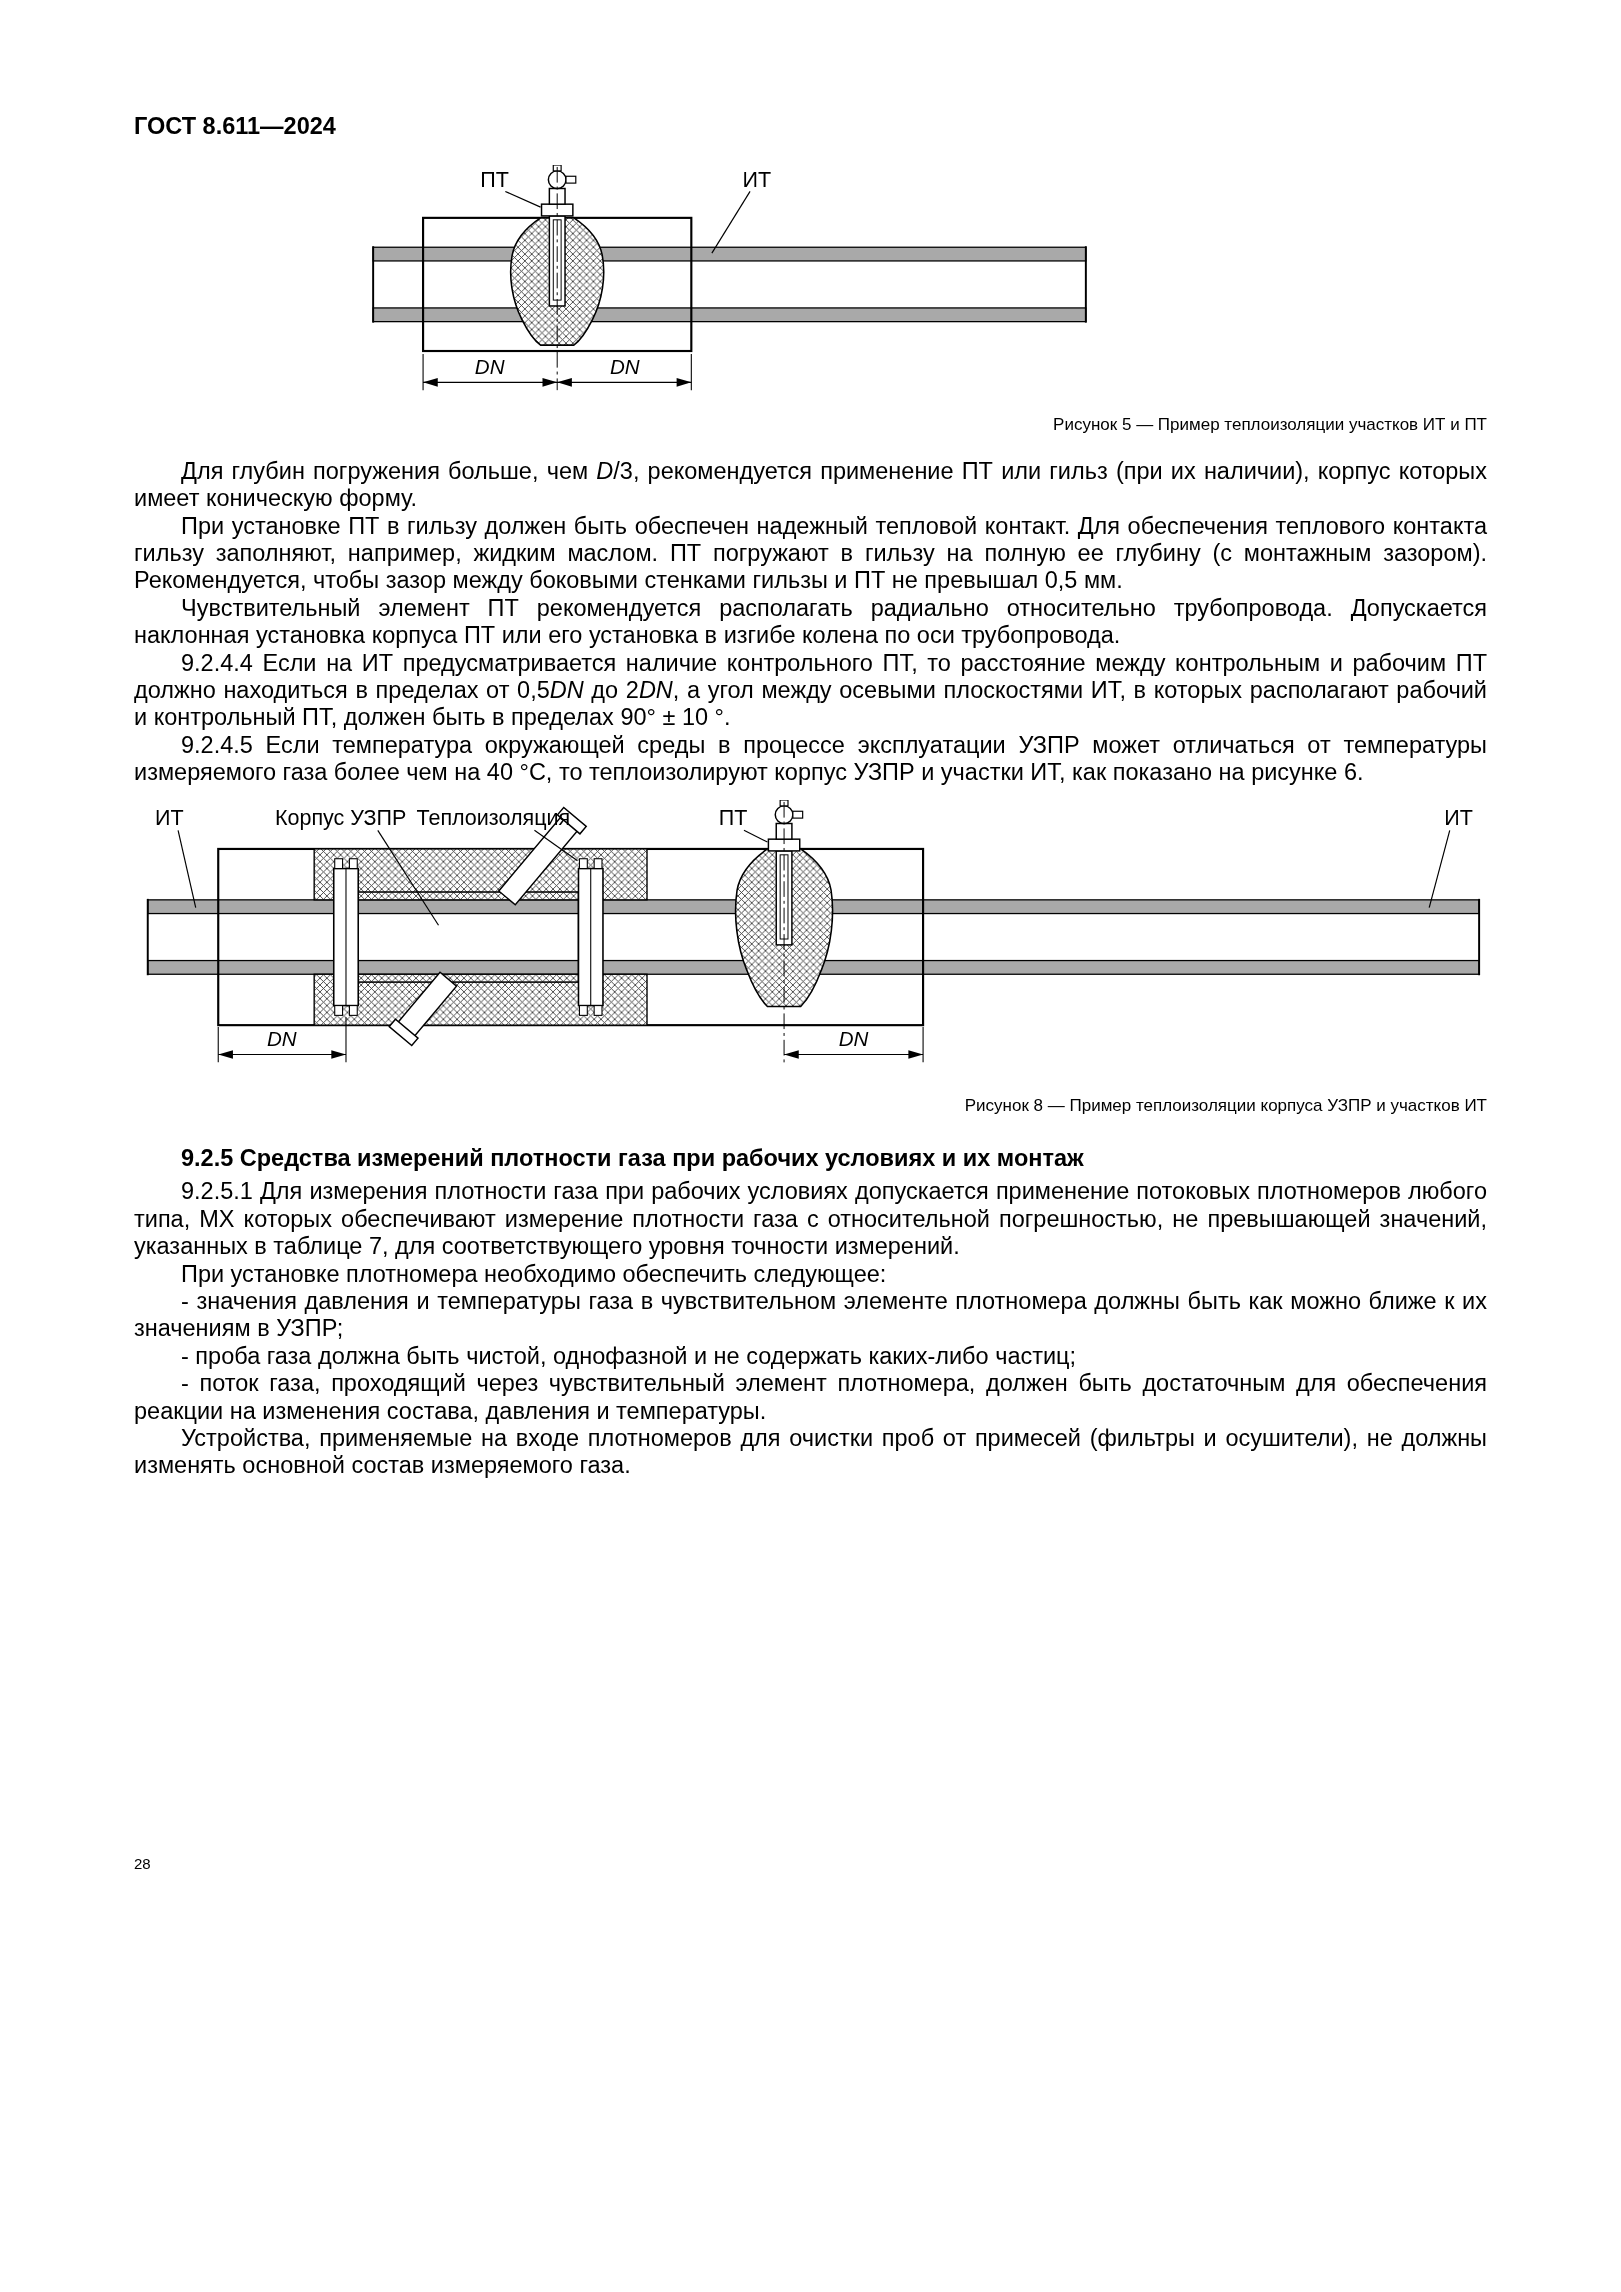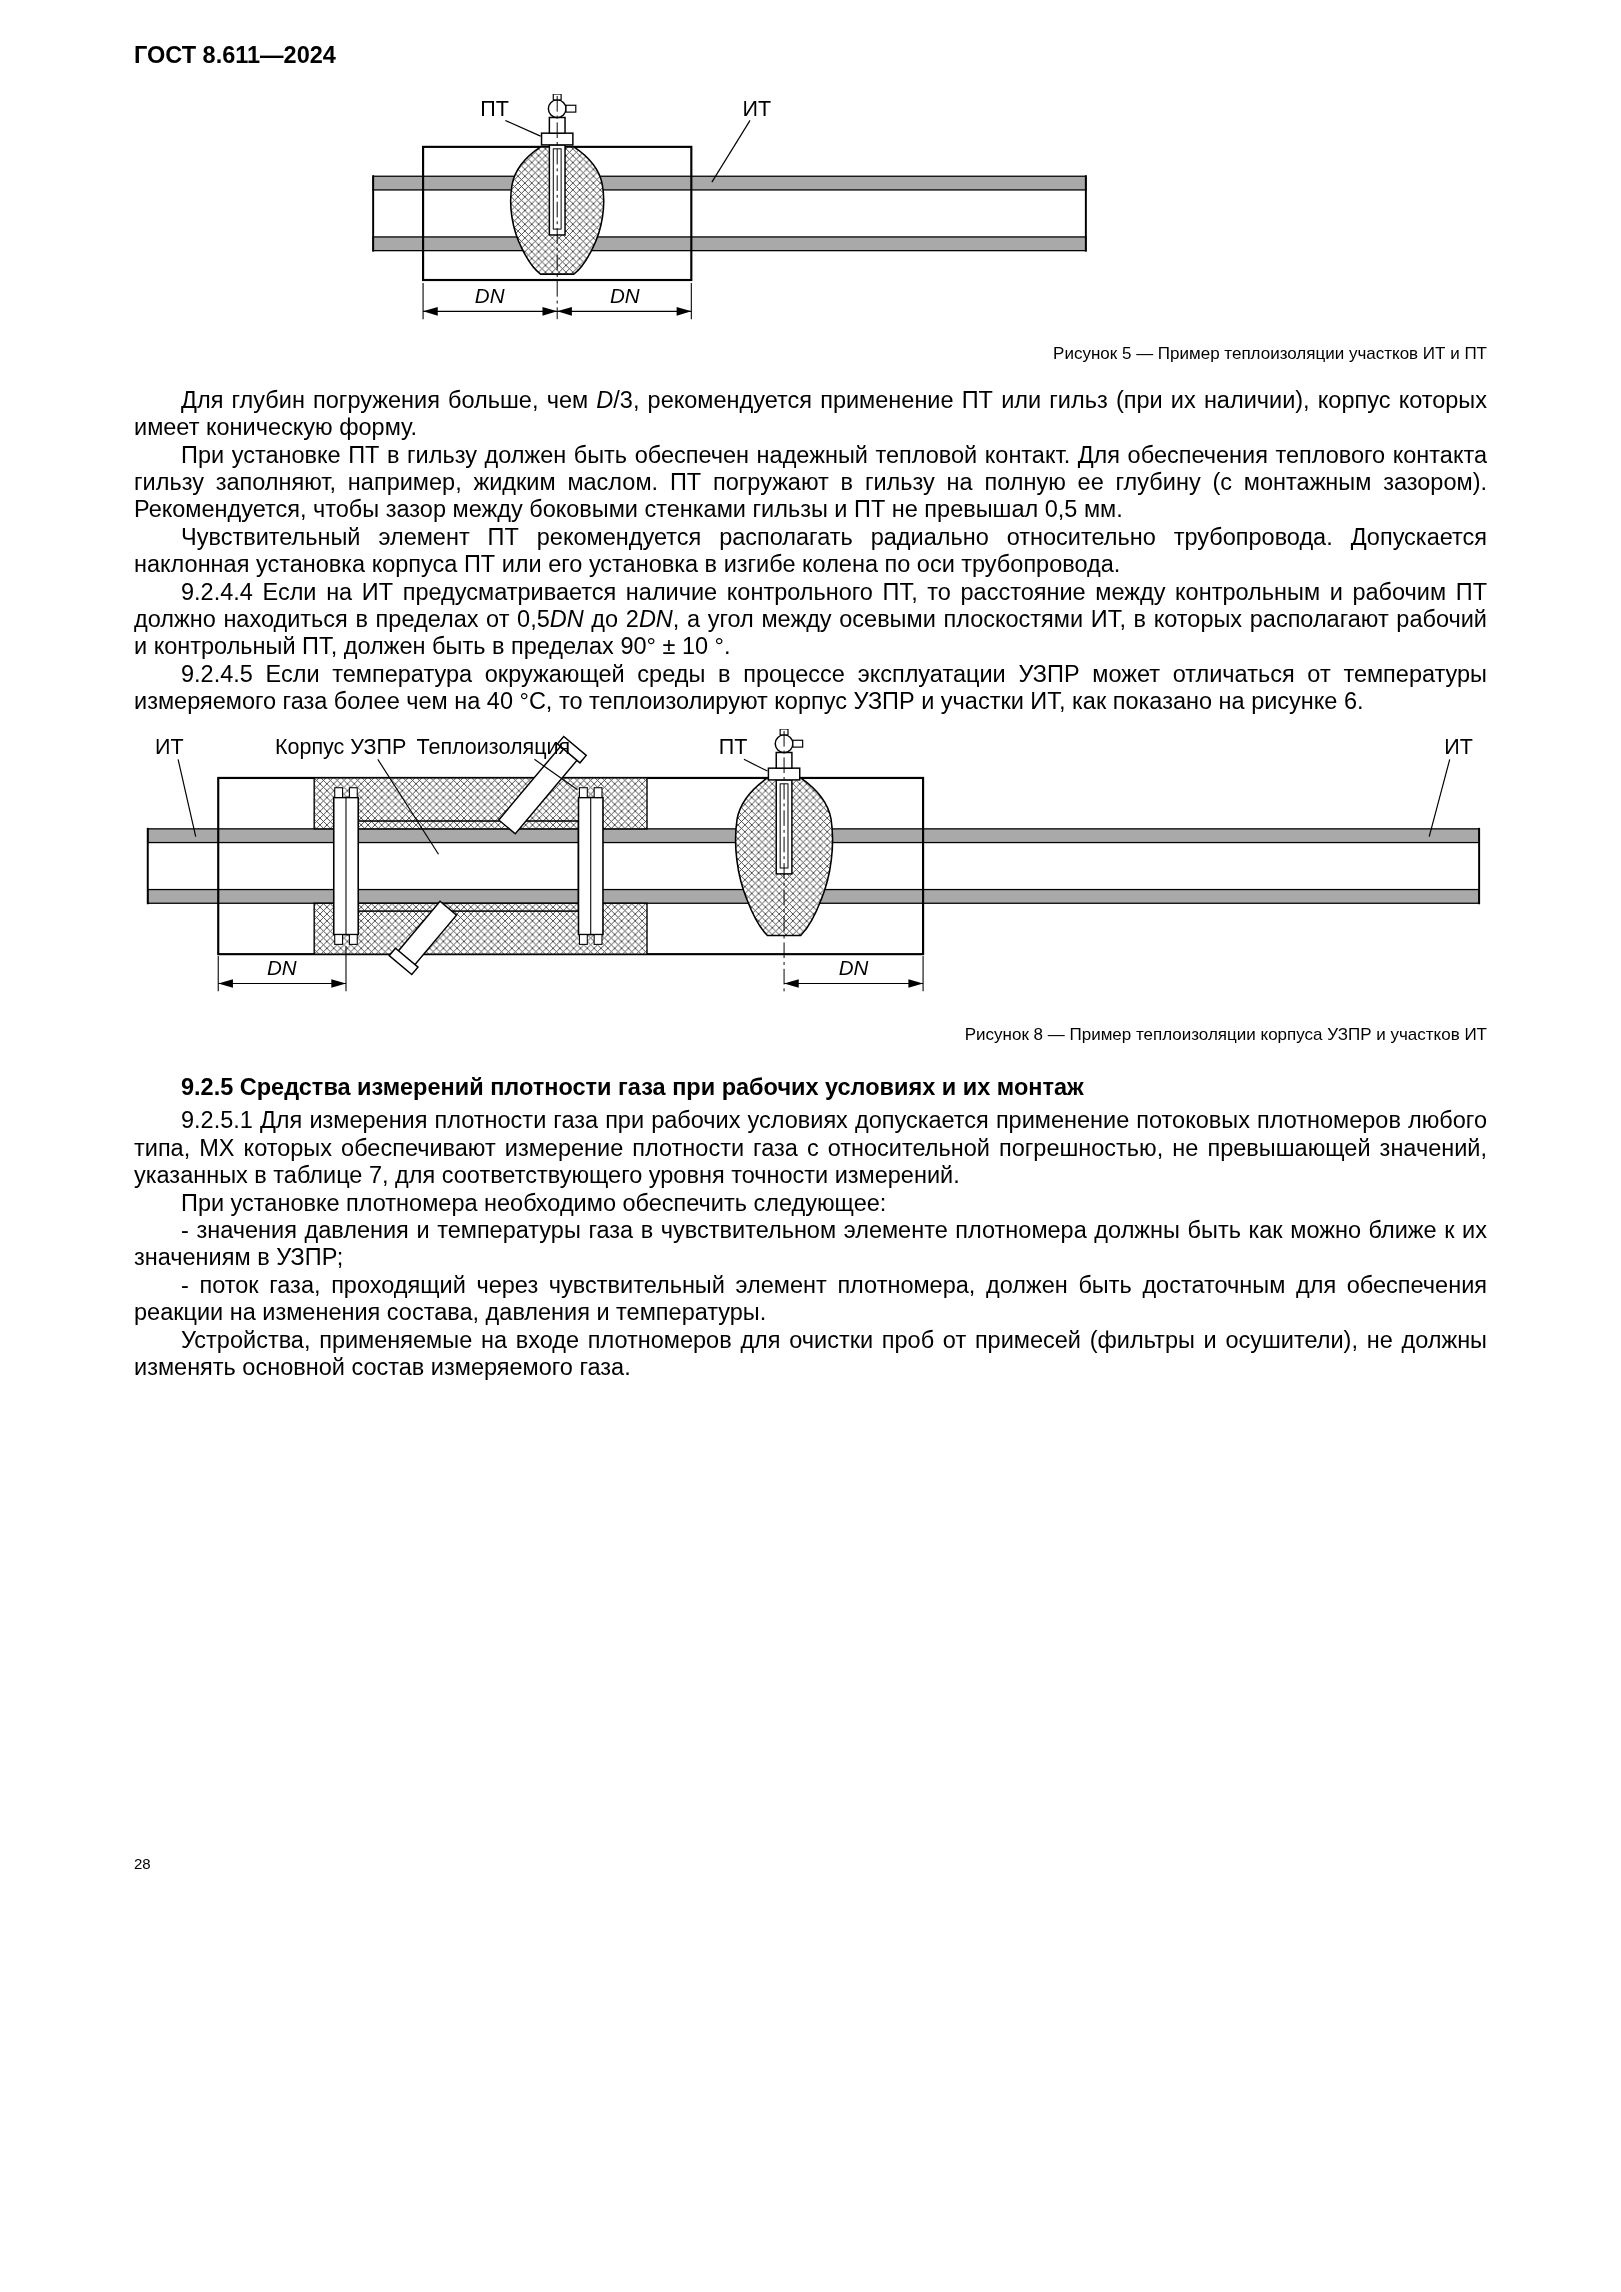--- a/index.html
+++ b/index.html
@@ -1,21 +1,21 @@
 <!DOCTYPE html>
 <html lang="ru"><head>
 <meta charset="utf-8">
 <style>
   html, body { margin: 0; padding: 0; background: #ffffff; }
   body {
     width: 1621px; height: 2293px; position: relative;
     font-family: "Liberation Sans", "DejaVu Sans", sans-serif;
     color: #000; overflow: hidden;
   }
-  .content { position: absolute; left: 134px; top: 0; width: 1353px; padding-top: 42px; }
+  .content { position: absolute; left: 134px; top: 0; width: 1353px; padding-top: 113px; }
   .doc-header { font-size: 23.5px; font-weight: bold; line-height: 26.5px; }
   .figure { position: relative; }
   .fig5 { margin-top: 25.5px; margin-left: 233px; width: 725px; }
   .fig6 { margin-top: 13.7px; width: 1353px; }
   .caption { text-align: right; font-size: 17px; line-height: 26.5px; }
   .caption5 { margin: 13.7px 0 19.6px 0; }
   .caption6 { margin: 13.7px 0 25.5px 0; }
   .para { font-size: 23.5px; line-height: 27.4px; text-align: justify; text-indent: 47px; margin: 0; }
   .section-heading { font-size: 23.5px; line-height: 27.4px; font-weight: bold; text-indent: 47px; margin: 7.8px 0 5.9px 0; text-align: left; }
   .footer-page-num { position: absolute; left: 134px; top: 1855px; font-size: 15px; }
@@ -196,19 +196,20 @@
       </g>
     </svg>
   </div>
 
   <div class="caption caption6">Рисунок 8 — Пример теплоизоляции корпуса УЗПР и участков ИТ</div>
 
   <p class="section-heading">9.2.5 Средства измерений плотности газа при рабочих условиях и их монтаж</p>
   <p class="para">9.2.5.1 Для измерения плотности газа при рабочих условиях допускается применение потоковых плотномеров любого типа, МХ которых обеспечивают измерение плотности газа с относительной погрешностью, не превышающей значений, указанных в таблице 7, для соответствующего уровня точности измерений.</p>
   <p class="para">При установке плотномера необходимо обеспечить следующее:</p>
   <p class="para">- значения давления и температуры газа в чувствительном элементе плотномера должны быть как можно ближе к их значениям в УЗПР;</p>
+  <p class="para">- проба газа должна быть чистой, однофазной и не содержать каких-либо частиц;</p>
   <p class="para">- поток газа, проходящий через чувствительный элемент плотномера, должен быть достаточным для обеспечения реакции на изменения состава, давления и температуры.</p>
   <p class="para">Устройства, применяемые на входе плотномеров для очистки проб от примесей (фильтры и осушители), не должны изменять основной состав измеряемого газа.</p>
 
 </div>
 
 <div class="footer-page-num">28</div>
 
 
 </body></html>

